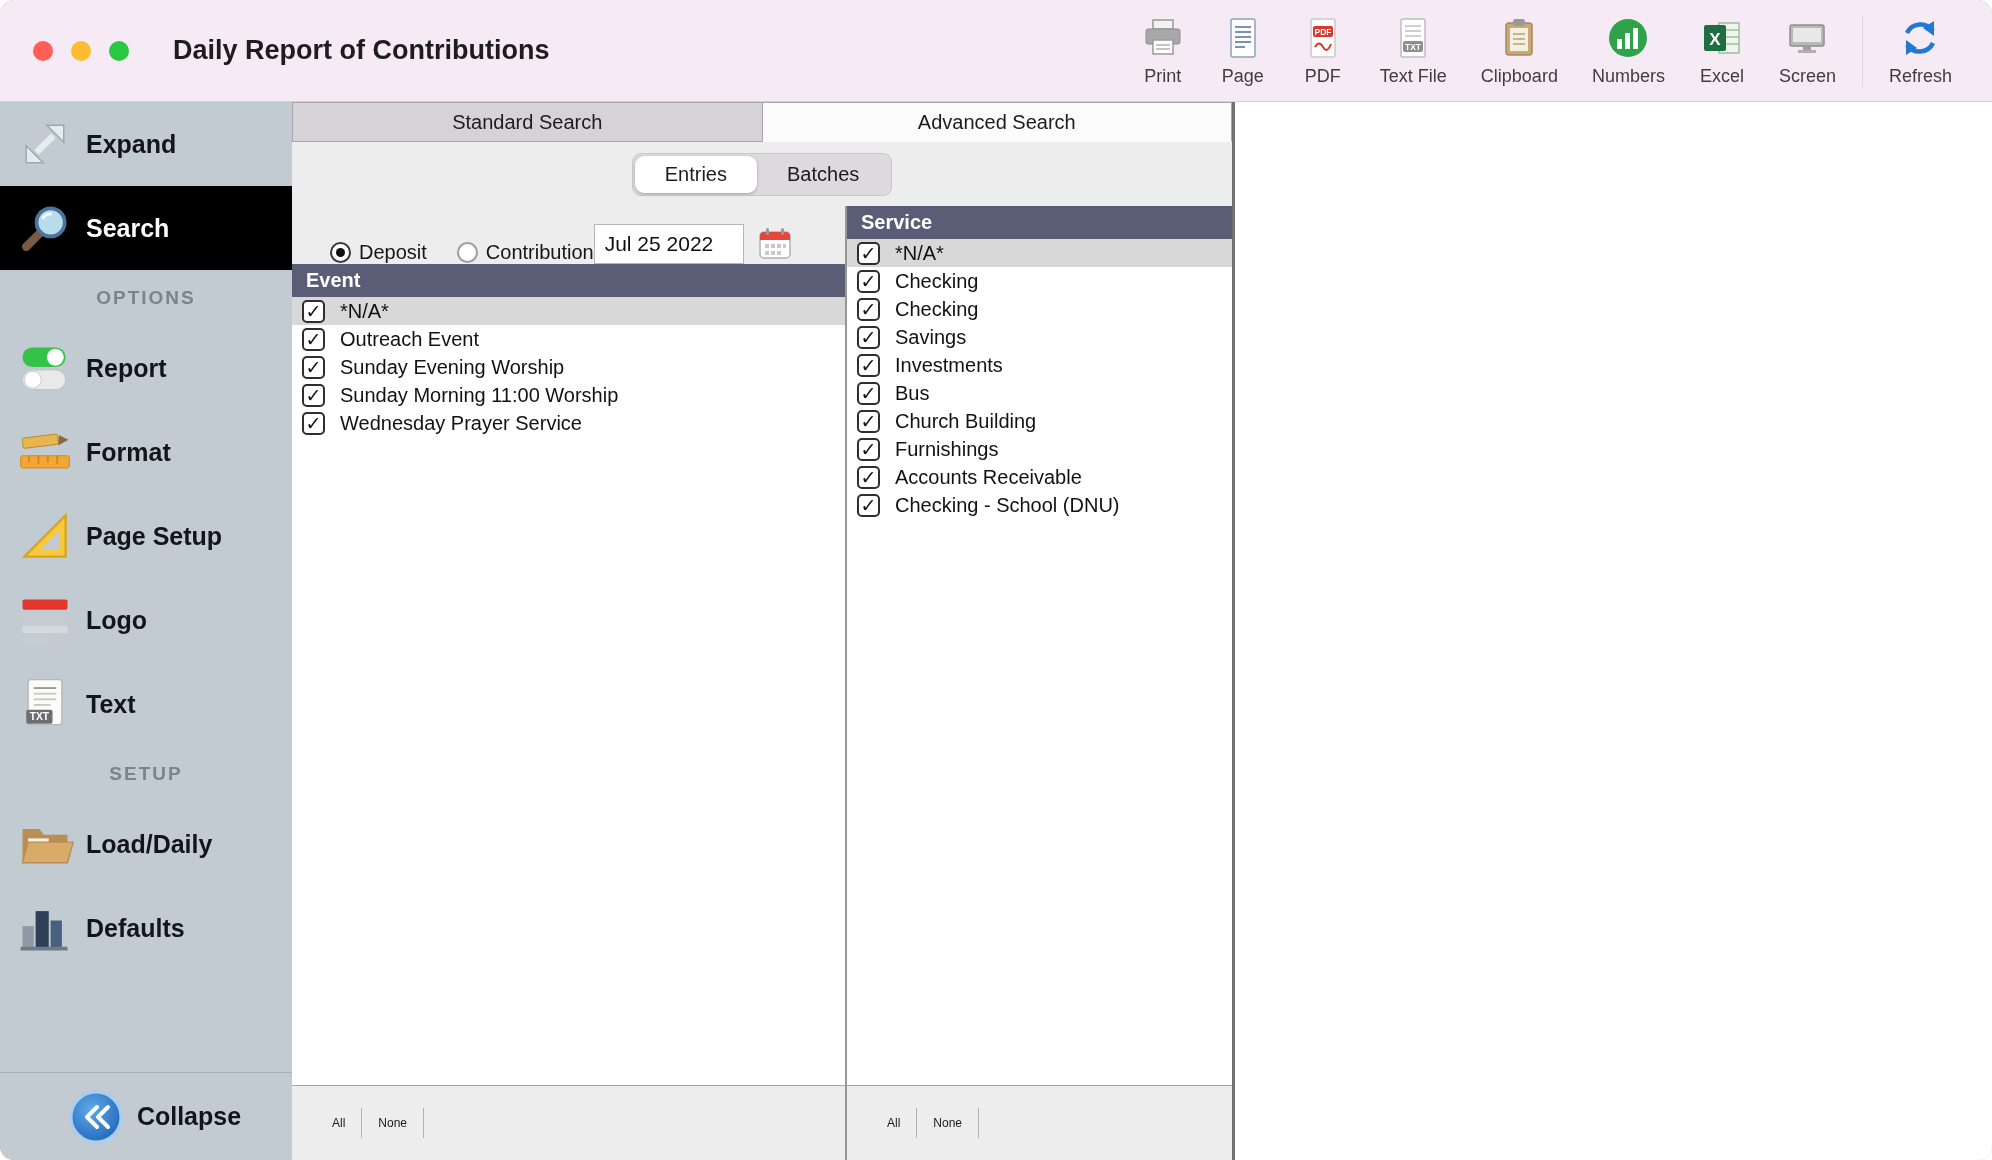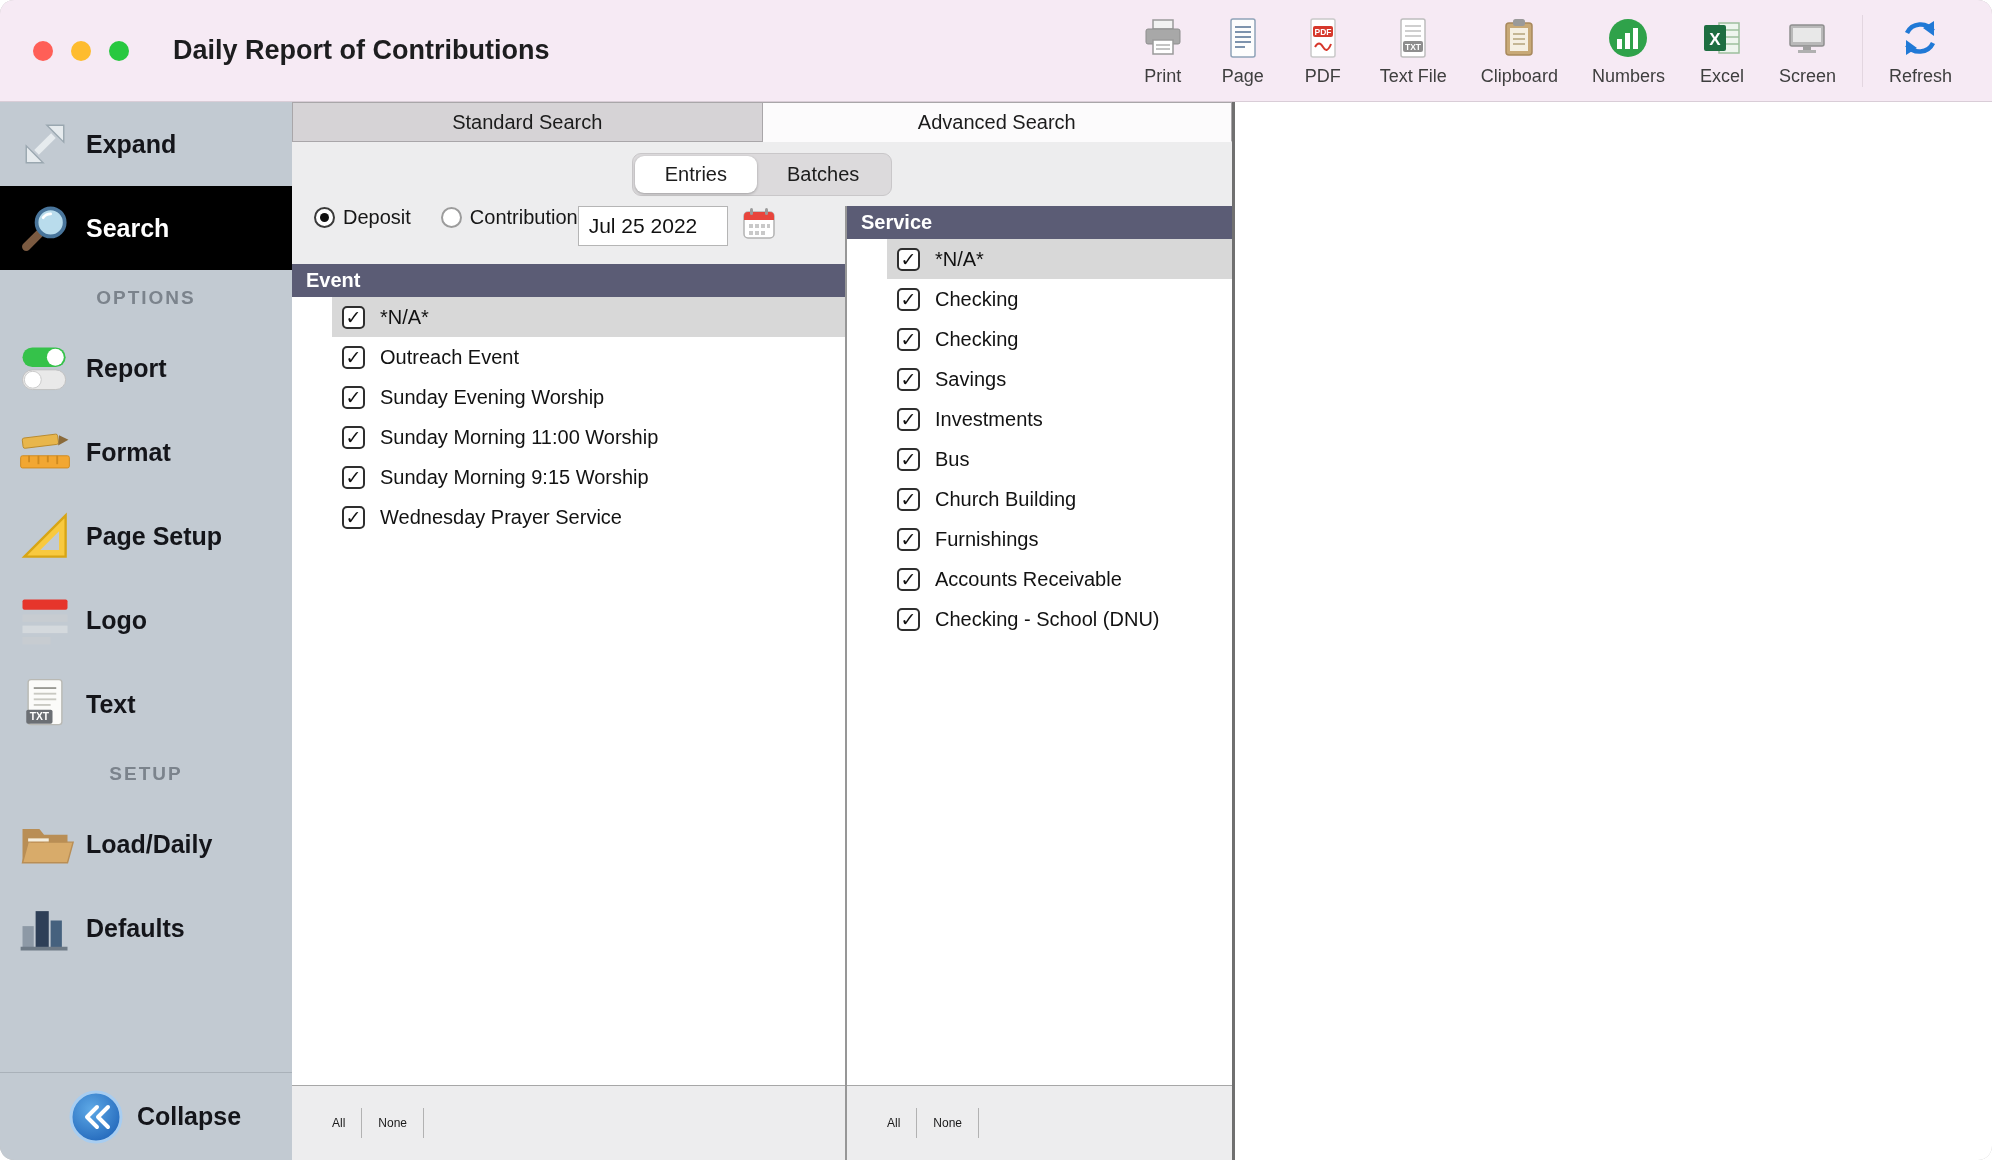--- a/index.html
+++ b/index.html
@@ -41,33 +41,33 @@
 
   .seg-row { height:64px; flex:none; display:flex; align-items:center; justify-content:center; }
   .seg-control { display:flex; background:#dcdadc; border:1px solid #c9c7c9; border-radius:9px; padding:2px; }
   .seg { padding:7px 30px; font-size:20px; color:#1c1c1c; border:none; border-radius:9px; background:transparent; font-family:inherit; }
   .seg.active { background:#ffffff; box-shadow:0 1px 3px rgba(0,0,0,.28); }
 
   .columns { flex:1; display:flex; min-height:0; }
   .col-left { width:553px; flex:none; display:flex; flex-direction:column; min-height:0; }
   .col-right { flex:1; display:flex; flex-direction:column; min-height:0; border-left:2px solid #979797; }
 
-  .filter-row { height:58px; flex:none; display:flex; align-items:flex-start; padding-left:22px; }
+  .filter-row { height:58px; flex:none; display:flex; align-items:flex-end; padding-left:38px; }
   .radio-option { display:flex; align-items:center; gap:8px; background:none; border:none; font-family:inherit; }
   .radio { width:21px; height:21px; border-radius:50%; border:2px solid #9c9c9c; background:#fff; flex:none; position:relative; }
   .radio.selected { border-color:#3a3a3a; }
   .radio.selected::after { content:""; position:absolute; left:4px; top:4px; width:9px; height:9px; border-radius:50%; background:#101010; }
   .radio-label { font-size:20px; color:#161616; white-space:nowrap; }
   .gap30 { width:30px; flex:none; }
   .date-field { width:150px; height:40px; background:#fff; border:1px solid #b5b5b5; padding-left:10px; font-size:21px; color:#101010; font-family:inherit; }
   .cal-btn { margin-left:12px; width:38px; height:38px; background:none; border:none; display:flex; align-items:center; justify-content:center; }
 
   .panel-header { height:33px; flex:none; background:#5b5c75; color:#ffffff; font-weight:bold; font-size:20px; display:flex; align-items:center; padding-left:14px; }
   .check-list { flex:1; background:#ffffff; overflow:hidden; border-bottom:1px solid #a7a7a7; }
-  .check-row { height:40px; display:flex; align-items:center; gap:15px; padding-left:10px;margin-left:40px; }
+  .check-row { height:28px; display:flex; align-items:center; gap:15px; padding-left:10px; }
   .check-row.selected { background:#d8d8d8; }
   .checkbox { width:23px; height:23px; border:2px solid #2e2e2e; border-radius:5px; background:#fff; flex:none; display:flex; align-items:center; justify-content:center; }
   .checkbox.checked::after { content:"\2713"; font-size:19px; font-weight:bold; color:#101010; line-height:1; }
   .row-label { font-size:20px; color:#121212; white-space:nowrap; }
 
   .list-footer { height:74px; flex:none; display:flex; align-items:center; padding-left:24px; }
   .footer-btn { background:none; border:none; font-size:12px; color:#1a1a1a; padding:4px 16px; font-family:inherit; }
   .footer-sep { width:1px; height:30px; background:#b2b2b2; flex:none; }
 
   
@@ -387,24 +387,20 @@
               <div class="check-row">
                 <span class="checkbox checked"></span>
                 <span class="row-label">Sunday Evening Worship</span>
               </div>
 
               <div class="check-row">
                 <span class="checkbox checked"></span>
                 <span class="row-label">Sunday Morning 11:00 Worship</span>
               </div>
 
-              <div class="check-row">
-                <span class="checkbox checked"></span>
-                <span class="row-label">Sunday Morning 9:15 Worship</span>
-              </div>
 
               <div class="check-row">
                 <span class="checkbox checked"></span>
                 <span class="row-label">Wednesday Prayer Service</span>
               </div>
             </div>
           <div class="list-footer">
             <button class="footer-btn">All</button>
             <span class="footer-sep"></span>
             <button class="footer-btn">None</button>

